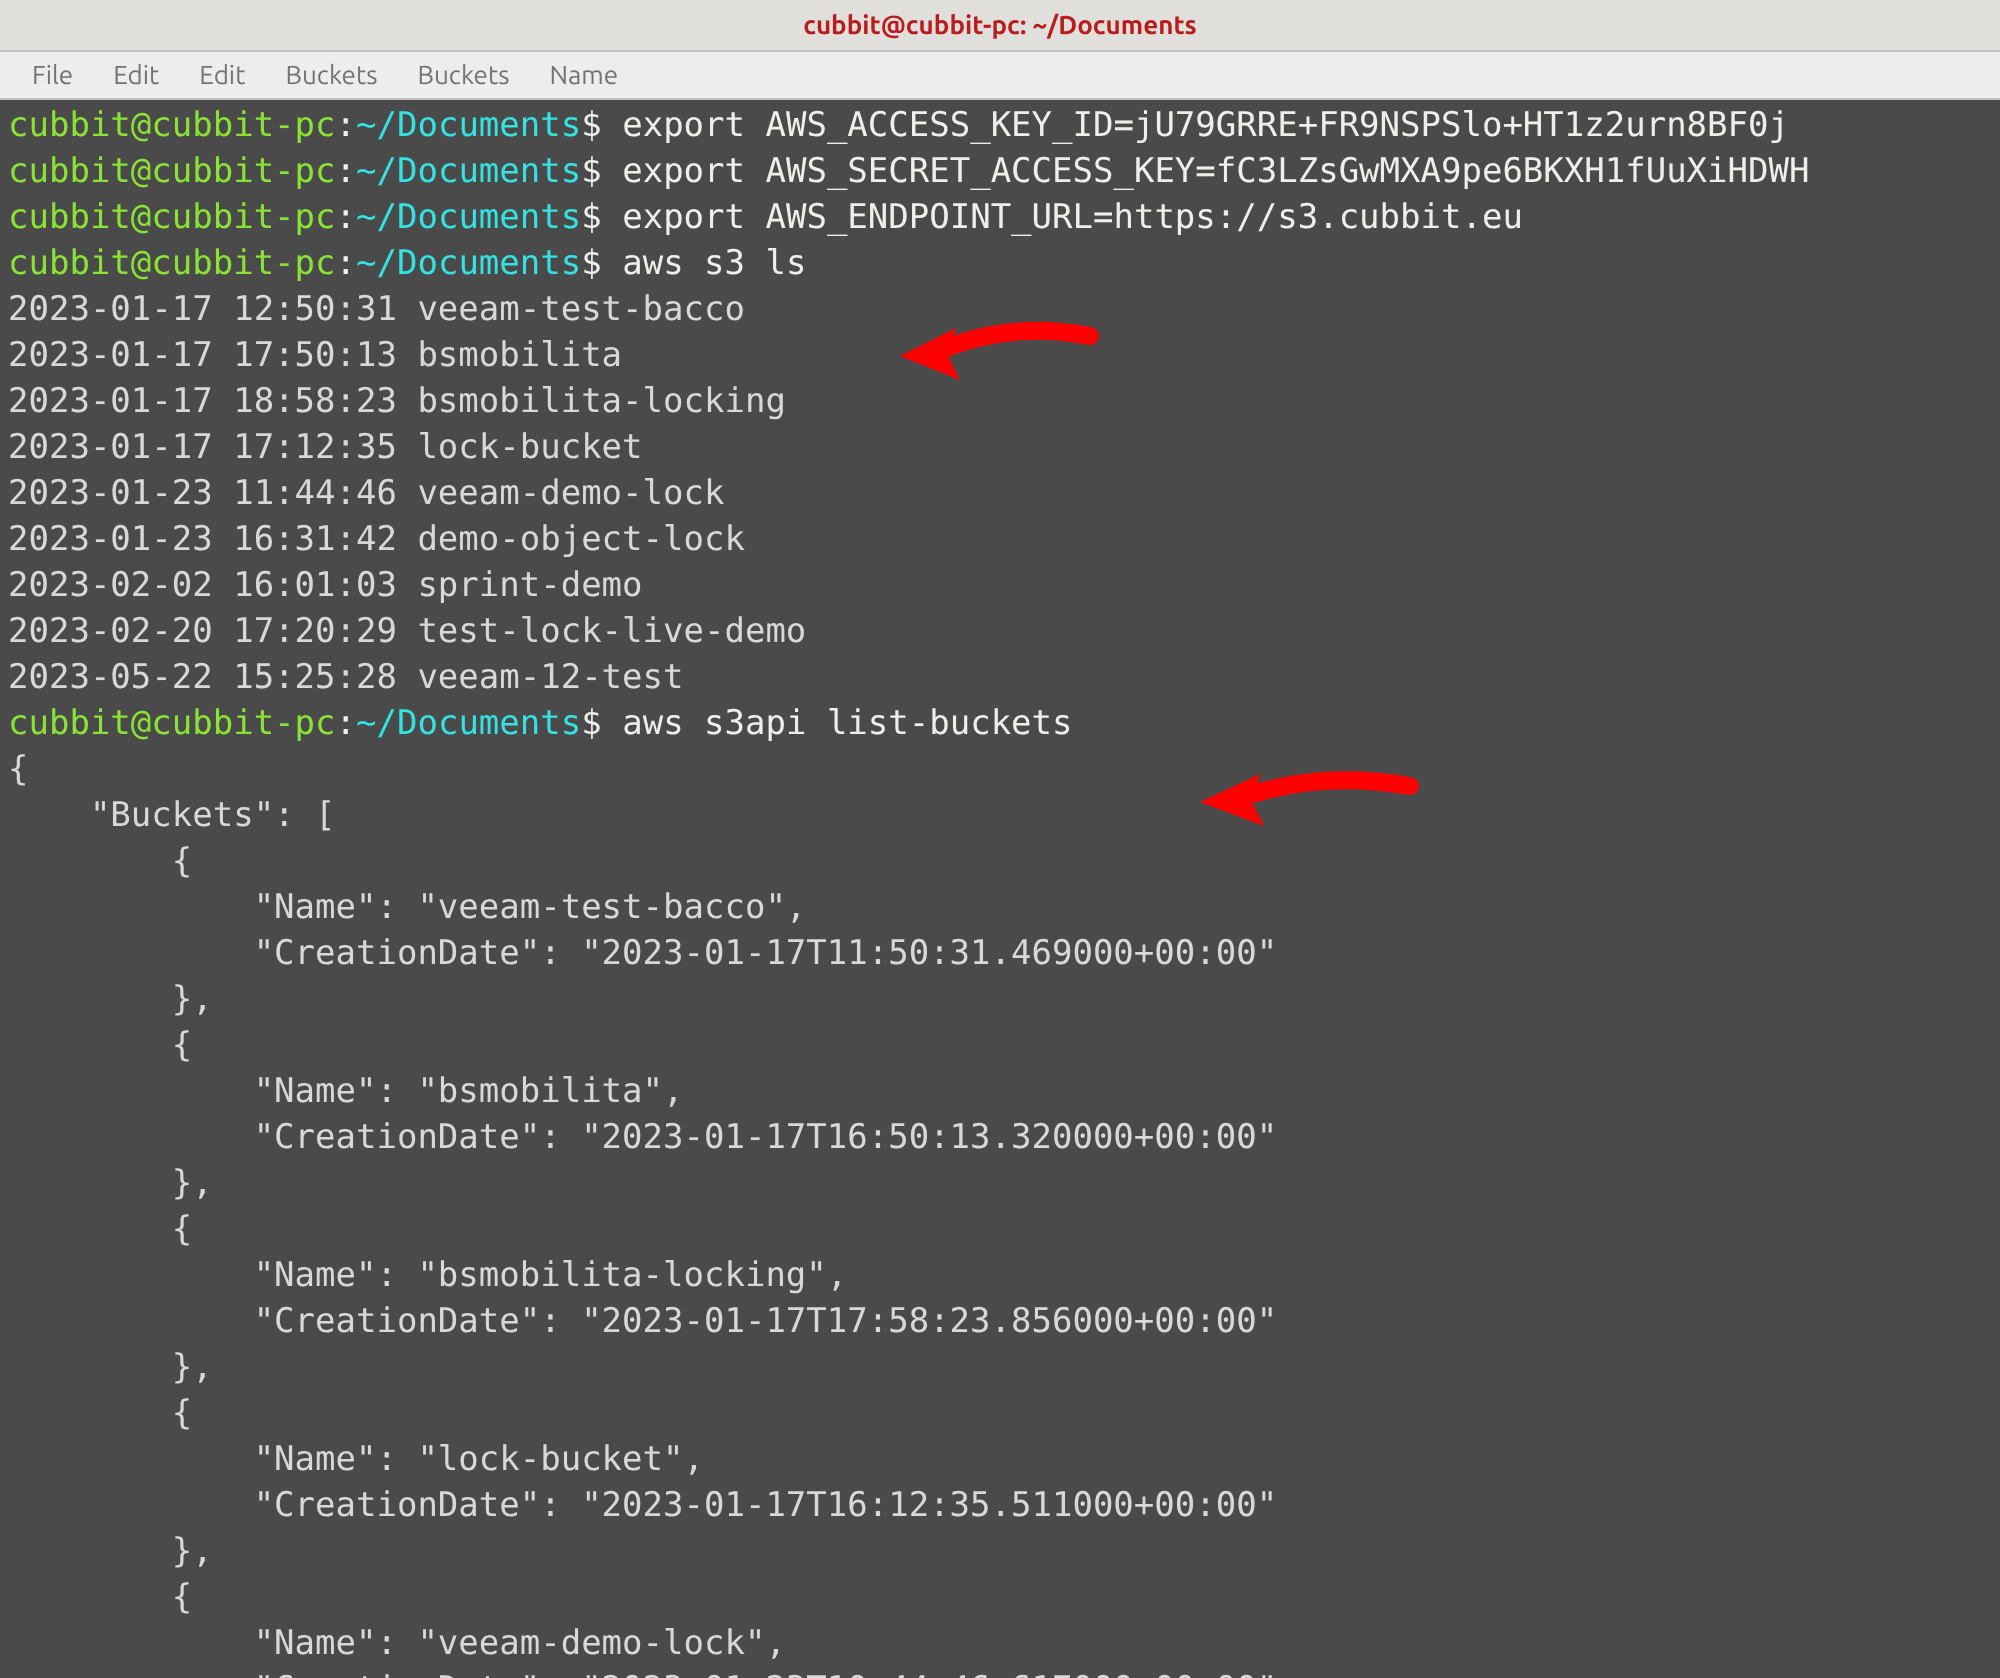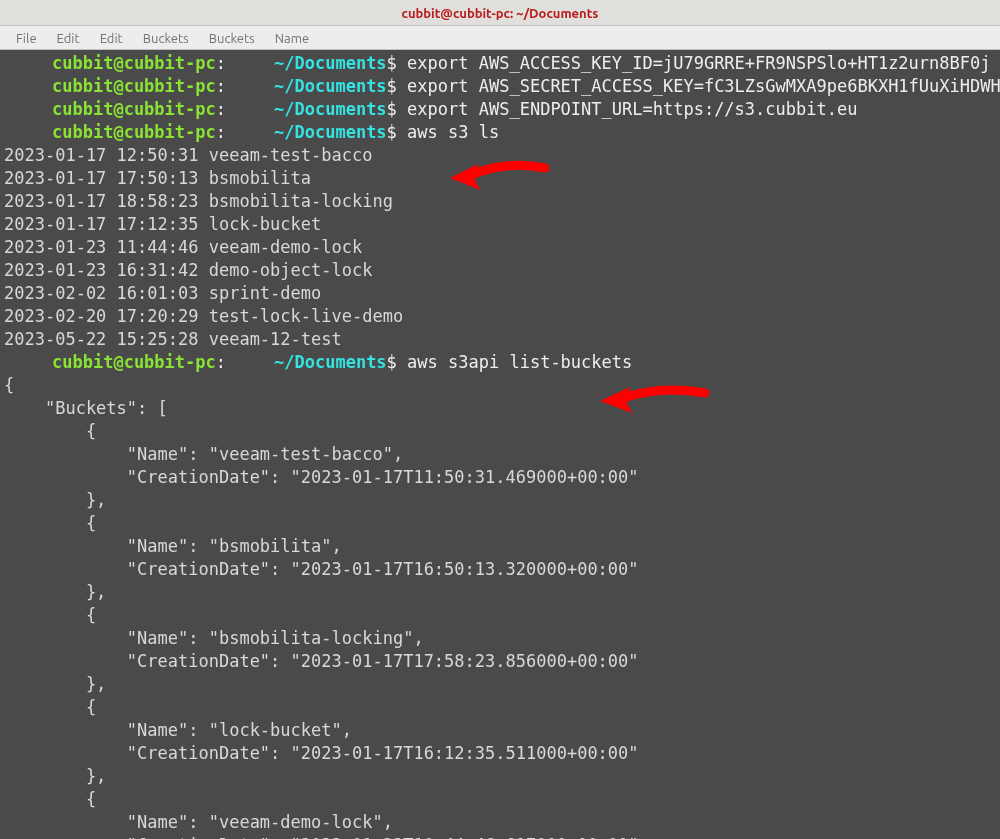--- a/index.html
+++ b/index.html
@@ -41,21 +41,21 @@
       line-height: 23px;
       padding: 2px 4px;
       white-space: pre;
       height: 789px;
       overflow: hidden;
       position: relative;
     }
     .green  { color: #8ae234; font-weight: bold; }
     .cyan   { color: #34e2e2; font-weight: bold; text-align: center; }
     .white  { color: #eeeeec; }
-    .bold   { font-weight: bold; margin-left: 48px; }
+    .bold   { font-weight: normal; }
     .arrow {
       position: absolute;
       pointer-events: none;
     }
     .arrow svg { display: block; }
   </style>
 </head>
 <body>
 
 <div class="titlebar">

